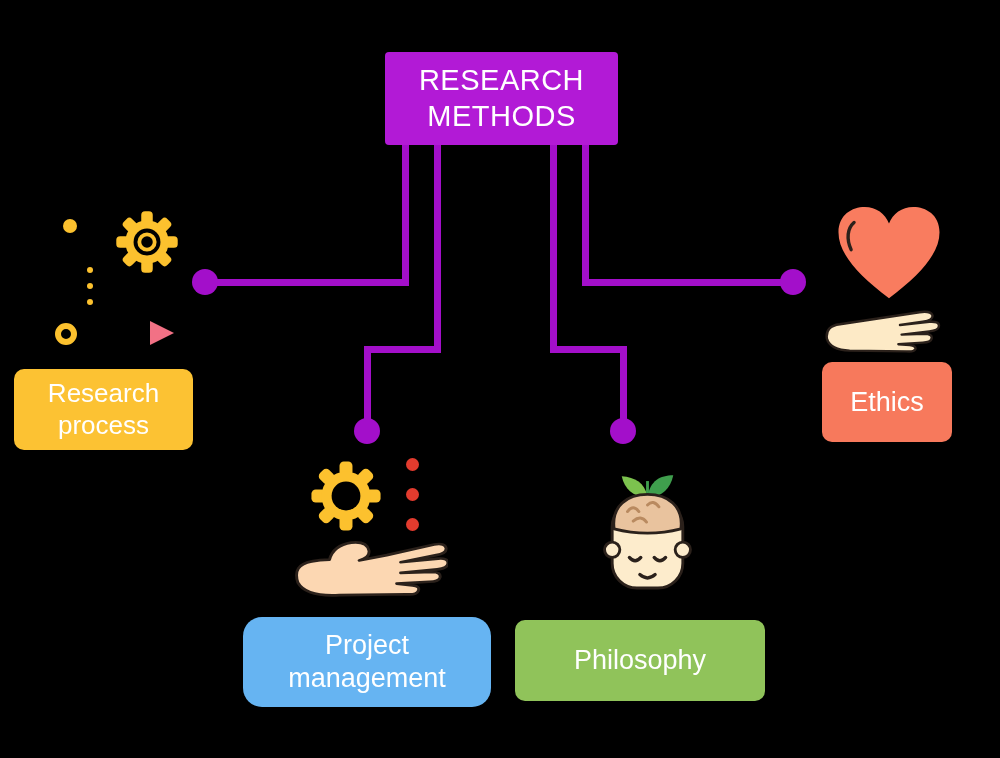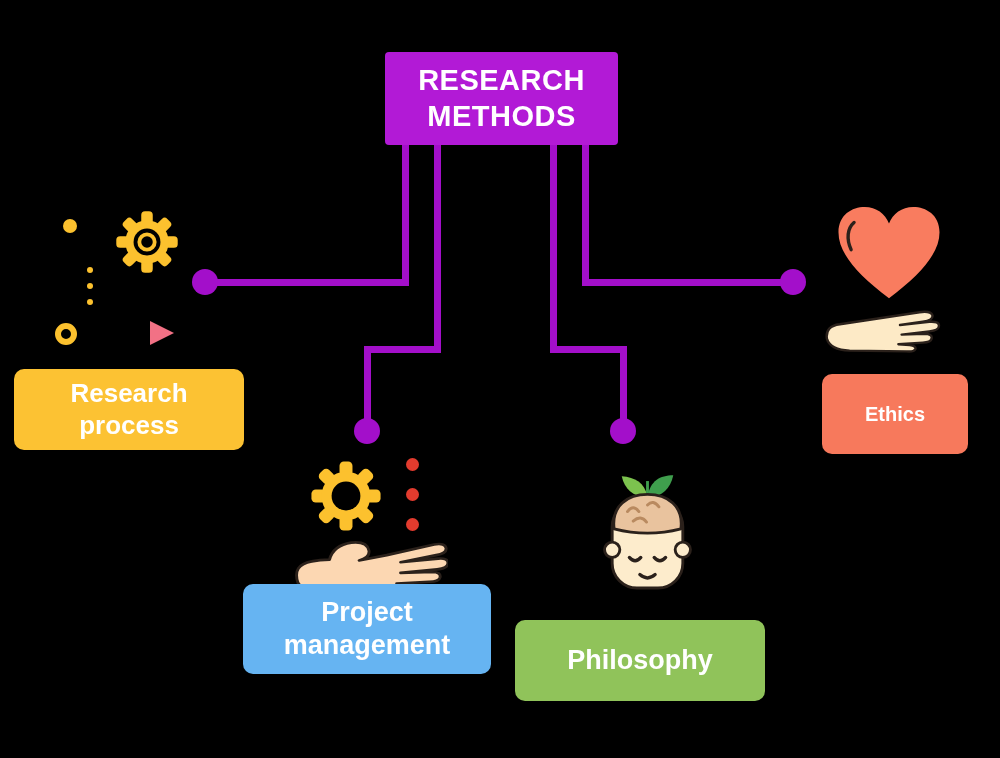--- a/index.html
+++ b/index.html
@@ -11,28 +11,28 @@
   }
   .canvas { position: relative; width: 1000px; height: 758px; background: #000; }
 
   
   .conn { position: absolute; background: #a30fca; }
   .dot-end { position: absolute; width: 26px; height: 26px; border-radius: 50%; background: #a30fca; }
 
   
   .node {
     position: absolute; display: flex; align-items: center; justify-content: center;
-    text-align: center; color: #fff; font-weight: bold; line-height: 1.22;
+    text-align: center; color: #fff; font-weight: normal; line-height: 1.22;
     border-radius: 10px; padding: 18px 10px;
   }
   .root  { left: 385px; top: 52px;  width: 233px; height: 93px; font-size: 29px; letter-spacing: .5px; border-radius: 4px; }
-  .lbl-research    { left: 14px;  top: 369px; width: 230px; height: 81px; font-size: 26px; }
-  .lbl-project     { left: 243px; top: 584px; width: 248px; height: 90px; font-size: 27px; }
+  .lbl-research    { left: 14px;  top: 369px; width: 179px; height: 81px; font-size: 26px; }
+  .lbl-project     { left: 243px; top: 617px; width: 248px; height: 90px; font-size: 27px; border-radius: 19px; }
   .lbl-philosophy  { left: 515px; top: 620px; width: 250px; height: 81px; font-size: 27px; text-align: right; }
-  .lbl-ethics      { left: 822px; top: 374px; width: 146px; height: 80px; font-size: 20px; }
+  .lbl-ethics      { left: 822px; top: 362px; width: 130px; height: 80px; font-size: 27px; }
 
   
   .icon-box { position: absolute; }
   .ic-research   { left: 45px;  top: 205px; width: 155px; height: 150px; }
   .ic-project    { left: 288px; top: 452px; width: 170px; height: 152px; }
   .ic-philosophy { left: 595px; top: 450px; width: 105px; height: 148px; }
   .ic-ethics     { left: 820px; top: 203px; width: 135px; height: 152px; }
 
   .abs { position: absolute; }
   .y-dot   { width: 14px; height: 14px; border-radius: 50%; background: #fcc12e; }

